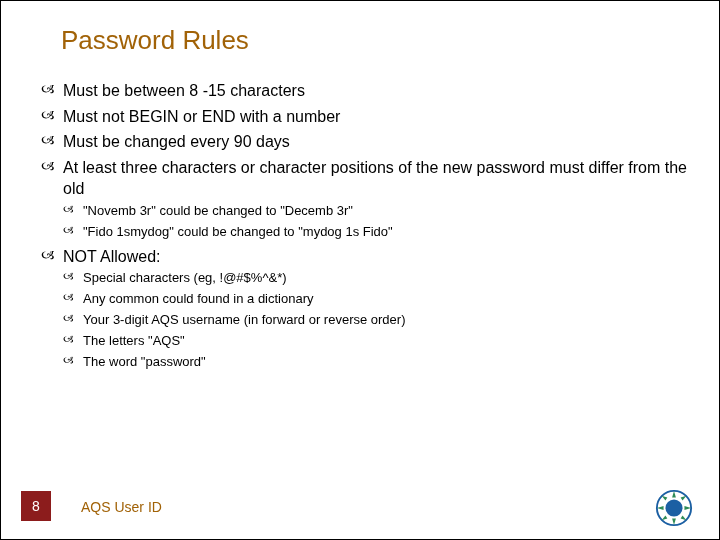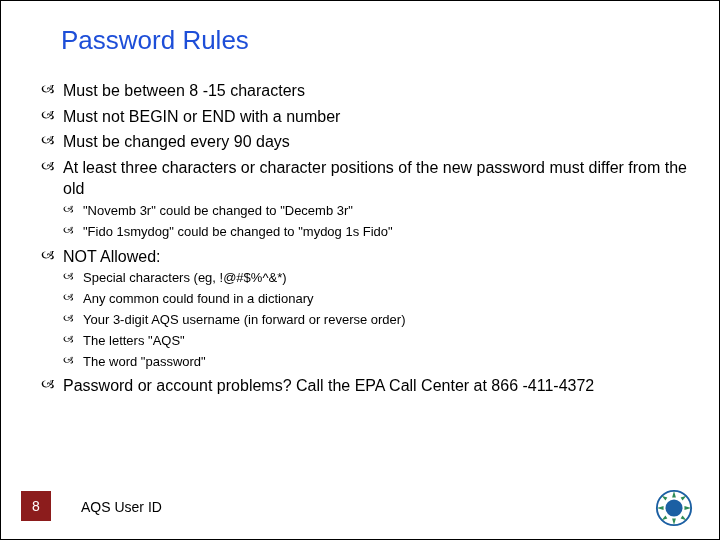--- a/index.html
+++ b/index.html
@@ -15,21 +15,21 @@
     .slide {
       width: 100%;
       height: 100%;
       border: 1px solid #000;
       padding: 24px 30px 20px 40px;
       position: relative;
     }
     .title {
       font-size: 26px;
       font-weight: normal;
-      color: #1d4ed8;
+      color: #a16207;
       margin-left: 20px;
       margin-bottom: 24px;
     }
     ul { list-style: none; }
     .level1 > li {
       position: relative;
       padding-left: 22px;
       font-size: 16px;
       line-height: 1.35;
       margin-bottom: 4px;
@@ -78,21 +78,21 @@
       text-align: center;
       background: #8c1c1c;
       color: #fff;
       font-size: 14px;
     }
     .footer-label {
       position: absolute;
       left: 80px;
       bottom: 12px;
       font-size: 14px;
-      color: #000000;
+      color: #a16207;
     }
     .logo {
       position: absolute;
       right: 26px;
       bottom: 0px;
     }
     .logo svg { display: block; }
   </style>
 </head>
 <body>
@@ -114,21 +114,20 @@
     <li>
       <span>NOT Allowed:</span>
       <ul class="level2">
         <li><span>Special characters (eg, !@#$%^&amp;*)</span></li>
         <li><span>Any common could found in a dictionary</span></li>
         <li><span>Your 3-digit AQS username (in forward or reverse order)</span></li>
         <li><span>The letters "AQS"</span></li>
         <li><span>The word "password"</span></li>
       </ul>
     </li>
-    <li><span>Password or account problems?  Call the EPA Call Center at 866 -411-4372</span></li>
   </ul>
 
   <div class="footer">
     <div class="page-badge">8</div>
     <div class="footer-label">AQS User ID</div>
     <div class="logo">
       <svg width="38" height="38" viewBox="0 0 40 40">
         <circle cx="20" cy="20" r="18" fill="none" stroke="#1b5fa3" stroke-width="2"></circle>
         <circle cx="20" cy="20" r="9" fill="#1b5fa3"></circle>
         <g fill="#2e8b57">

